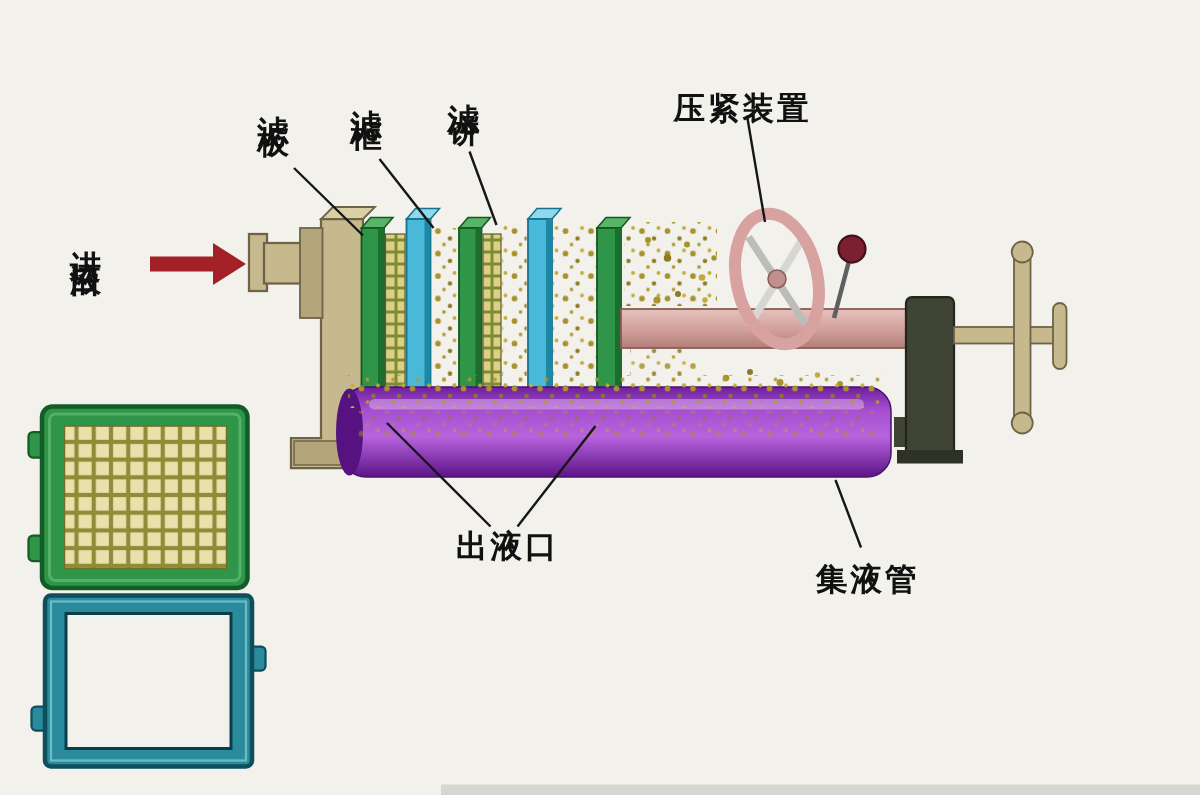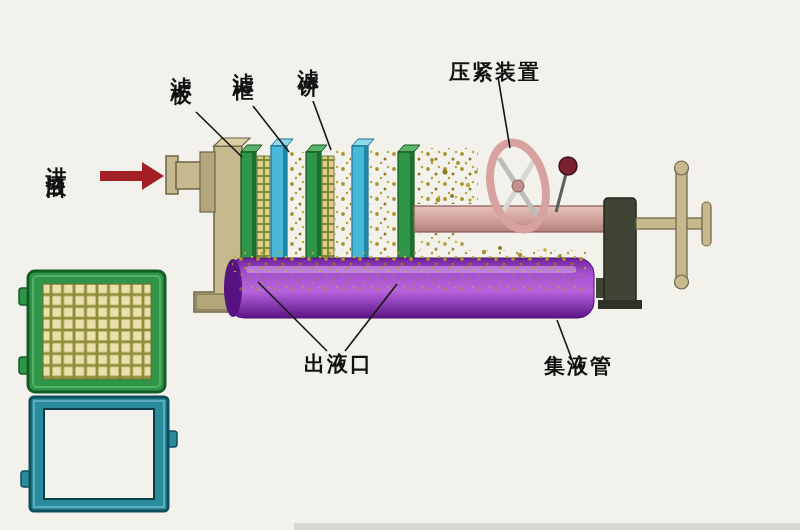--- a/index.html
+++ b/index.html
@@ -189,15 +189,15 @@
 
   <rect x="294" y="523" width="506" height="7" fill="#cfcfc9" opacity="0.8"></rect>
 </svg>
 
 <div class="lbl v" style="left:42px;top:150px">进液口</div>
 <div class="lbl v" style="left:167px;top:60px">滤板</div>
 <div class="lbl v" style="left:229px;top:56px">滤框</div>
 <div class="lbl v" style="left:294px;top:52px">滤饼</div>
 <div class="lbl" style="left:449px;top:58px">压紧装置</div>
 <div class="lbl" style="left:304px;top:350px">出液口</div>
-<div class="lbl" style="left:544px;top:352px">集液管</div>
+<div class="lbl" style="left:544px;top:372px">集液管</div>
 
 </div>
 
 </body></html>

